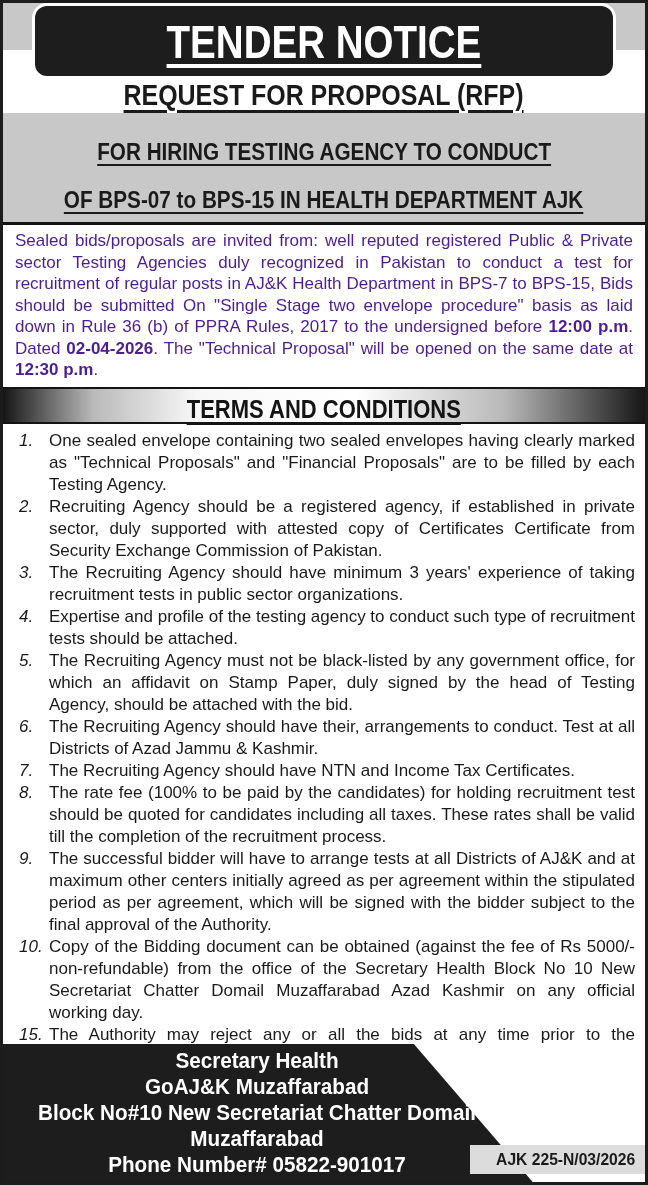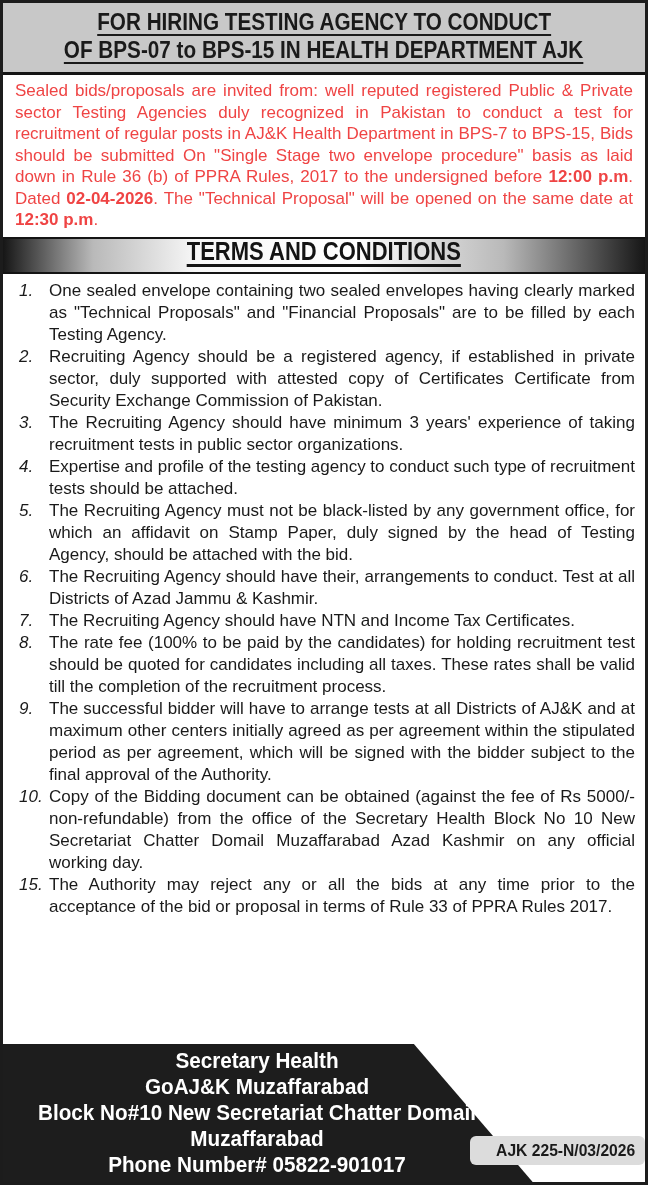--- a/index.html
+++ b/index.html
@@ -39,39 +39,39 @@
     font-weight:bold;font-size:29px;line-height:1;white-space:nowrap;color:#1a1a1a;
     transform:scaleX(0.86);transform-origin:center;
     text-decoration:underline;text-decoration-thickness:3px;text-underline-offset:5px;
   }
   
   .subtitle-band{
     flex:0 0 auto;background:#c8c8c8;
     padding:5px 0 8px 0;text-align:center;
   }
   .subtitle-line{
-    display:block;font-weight:bold;font-size:23px;line-height:28px;color:#1a1a1a;white-space:nowrap;
+    display:block;font-weight:bold;font-size:23px;line-height:28px;color:#1a1a1a;white-space:nowrap;margin-top:20px;
   }
   .subtitle-line > span{
     display:inline-block;transform:scaleX(0.9);transform-origin:center;
     text-decoration:underline;text-decoration-thickness:2px;text-underline-offset:4px;
   }
   
   .intro-box{
     flex:0 0 auto;background:#ffffff;border-top:3px solid #141414;
     padding:5px 12px 6px 12px;
-    font-size:17px;line-height:21.5px;text-align:justify;color:#ef4444;
+    font-size:17px;line-height:21.5px;text-align:justify;color:#4c1d95;
   }
   .intro-box .bold{font-weight:bold;}
   
   .terms-band{
     flex:0 0 auto;height:33px;
     border-top:2px solid #141414;border-bottom:2px solid #141414;
     background:linear-gradient(90deg,#161616 0%,#b9b9b9 14%,#f7f7f7 30%,#ffffff 55%,#b9b9b9 78%,#161616 100%);
-    display:flex;align-items:flex-start;justify-content:center;
+    display:flex;align-items:flex-end;justify-content:center;
   }
   .terms-heading{
     font-weight:bold;font-size:25px;line-height:1;color:#141414;white-space:nowrap;
     transform:scaleX(0.88);transform-origin:center;
     text-decoration:underline;text-decoration-thickness:3px;text-underline-offset:4px;
   }
   
   .terms-box{flex:1 1 auto;background:#ffffff;padding:6px 10px 4px 8px;overflow:hidden;}
   .terms-list{list-style:none;margin:0;padding:0;}
   .term{display:flex;align-items:flex-start;font-size:17px;line-height:22px;color:#1a1a1a;}
@@ -83,33 +83,41 @@
     position:absolute;inset:0;
     background:#1d1d1d;
     clip-path:polygon(0 0,64% 0,82.5% 100%,0 100%);
   }
   .signature{
     position:absolute;top:4px;left:4px;width:500px;
     text-align:center;color:#ffffff;font-weight:bold;
   }
   .signature-line{display:block;font-size:22px;line-height:26px;white-space:nowrap;transform:scaleX(0.94);transform-origin:center;}
   .ref-strip{
-    position:absolute;right:0;bottom:17px;height:29px;
+    position:absolute;right:0;bottom:8px;height:29px;
     background:#dcdcdc;display:flex;align-items:center;
     padding:0 10px 0 14px;
-    border-radius:6px;
   }
   .ref-text{font-weight:bold;font-size:17px;color:#1a1a1a;white-space:nowrap;transform:scaleX(0.92);transform-origin:right center;}
 </style>
 </head>
 <body>
 
 <div class="page">
   <div class="inner">
 
+    <div class="masthead">
+      <div class="gray-top"></div>
+      <div class="tender-box">
+        <span class="tender-title">TENDER NOTICE</span>
+      </div>
+      <div class="rfp-row">
+        <span class="rfp-heading">REQUEST FOR PROPOSAL (RFP)</span>
+      </div>
+    </div>
 
     <div class="subtitle-band">
       <span class="subtitle-line"><span>FOR HIRING TESTING AGENCY TO CONDUCT</span></span>
       <span class="subtitle-line"><span>OF BPS-07 to BPS-15 IN HEALTH DEPARTMENT AJK</span></span>
     </div>
 
     <div class="intro-box">
       <span>Sealed bids/proposals are invited from: well reputed registered Public &amp; Private sector Testing Agencies duly recognized in Pakistan to conduct a test for recruitment of regular posts in AJ&amp;K Health Department in BPS-7 to BPS-15, Bids should be submitted On "Single Stage two envelope procedure" basis as laid down in Rule 36 (b) of PPRA Rules, 2017 to the undersigned before </span><span class="bold">12:00 p.m</span><span>. Dated </span><span class="bold">02-04-2026</span><span>. The "Technical Proposal" will be opened on the same date at </span><span class="bold">12:30 p.m</span><span>.</span>
     </div>
 

